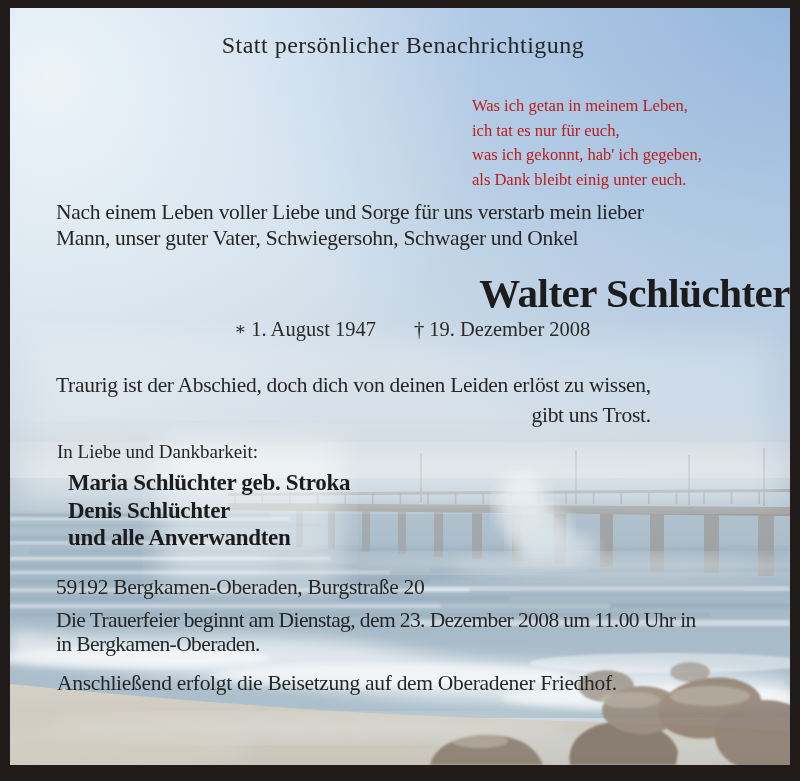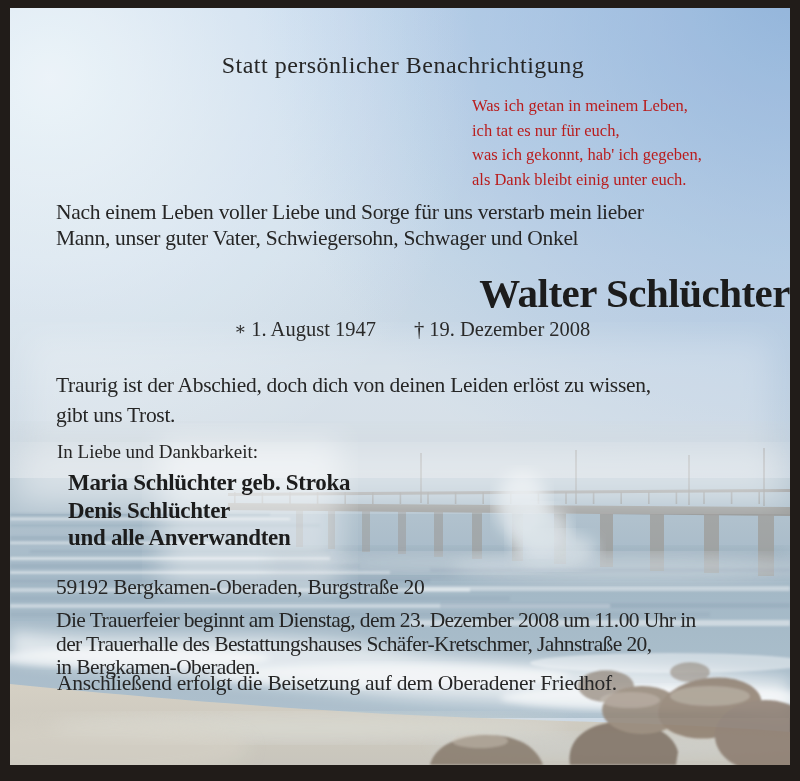--- a/index.html
+++ b/index.html
@@ -21,35 +21,35 @@
     box-shadow:inset 0 0 0 1px rgba(60,80,105,.38);
     background:#c9d7e4;
   }
   .bg{position:absolute;left:0;top:0;width:780px;height:757px;display:block;}
   .content{position:absolute;inset:0;}
   .content > div{position:absolute;white-space:nowrap;}
   .line{white-space:nowrap;}
 
   .announcement{
     left:0;right:0;top:23px;text-align:center;
-    font-size:24px;line-height:28px;letter-spacing:.5px;padding-left:6px;margin-top:20px;
+    font-size:24px;line-height:28px;letter-spacing:.5px;padding-left:6px;
   }
   .poem{left:462px;top:86px;font-size:16.5px;line-height:24.5px;color:#b91c1c;}
   .intro{left:46px;top:192px;font-size:21.5px;line-height:25.5px;letter-spacing:-.3px;}
   .name{
     left:0;right:0;top:262px;text-align:right;padding-left:8px;
     font-size:41px;line-height:46px;font-weight:bold;letter-spacing:-.5px;
     color:var(--text-strong);
   }
   .dates{left:0;top:309px;right:0;font-size:20.5px;line-height:24px;color:#2a2a2a;}
   .dates .birth{position:absolute;left:224px;top:0;}
   .dates .death{position:absolute;left:404px;top:0;}
   .dates .sym{display:inline-block;margin-right:5px;}
   .dates .star{font-size:18px;position:relative;top:-1px;}
-  .condolence{left:46px;top:362px;font-size:21.5px;line-height:30px;letter-spacing:-.3px;}
+  .condolence{left:46px;top:362px;font-size:21.5px;line-height:30px;letter-spacing:-.3px;text-align:right;}
   .closing{left:47px;top:433px;font-size:19px;line-height:22px;}
   .mourners{left:58px;top:461px;font-size:23px;line-height:27.7px;font-weight:bold;letter-spacing:-.3px;color:var(--text-strong);}
   .address{left:46px;top:567px;font-size:21.5px;line-height:24px;letter-spacing:-.3px;}
   .funeral{left:46px;top:601px;font-size:21.5px;line-height:23.5px;letter-spacing:-.6px;}
   .burial{left:47px;top:663px;font-size:21.5px;line-height:24px;letter-spacing:-.3px;}
   .no-condolences{left:50px;top:717px;font-size:21.5px;line-height:24px;letter-spacing:-.3px;}
   .fill-pier{fill:var(--pier);}
   .fill-rock{fill:var(--rock);}
 </style>
 </head>
@@ -236,20 +236,19 @@
     <div class="mourners">
       <div class="line">Maria Schlüchter geb. Stroka</div>
       <div class="line">Denis Schlüchter</div>
       <div class="line">und alle Anverwandten</div>
     </div>
 
     <div class="address">59192 Bergkamen-Oberaden, Burgstraße 20</div>
 
     <div class="funeral">
       <div class="line">Die Trauerfeier beginnt am Dienstag, dem 23. Dezember 2008 um 11.00 Uhr in</div>
-      <div class="line">der Trauerhalle des Bestattungshauses Schäfer-Kretschmer, Jahnstraße 20,</div>
       <div class="line">in Bergkamen-Oberaden.</div>
     </div>
 
     <div class="burial">Anschließend erfolgt die Beisetzung auf dem Oberadener Friedhof.</div>
 
   </div>
 </div>
 
 </body></html>

